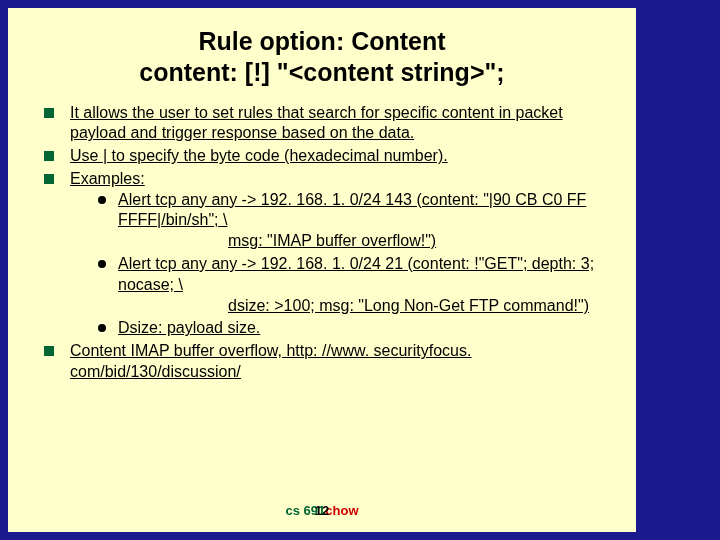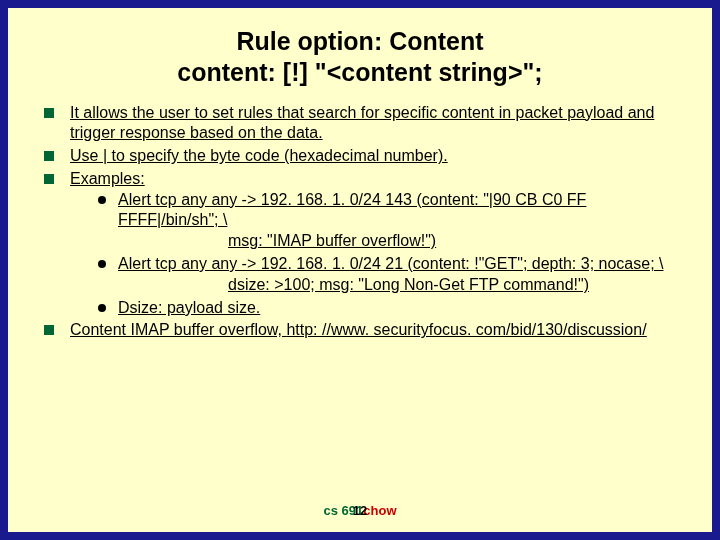--- a/index.html
+++ b/index.html
@@ -8,21 +8,21 @@
     height: 540px;
     background: #1a1a8f;
     font-family: Arial, Helvetica, sans-serif;
     overflow: hidden;
     position: relative;
   }
   .slide {
     position: absolute;
     top: 8px;
     left: 8px;
-    width: 704px;
+    width: 628px;
     height: 524px;
     background: #ffffcc;
     padding: 18px 28px 10px 28px;
   }
   .title {
     text-align: center;
     font-size: 25px;
     font-weight: bold;
     color: #000;
     line-height: 1.25;

